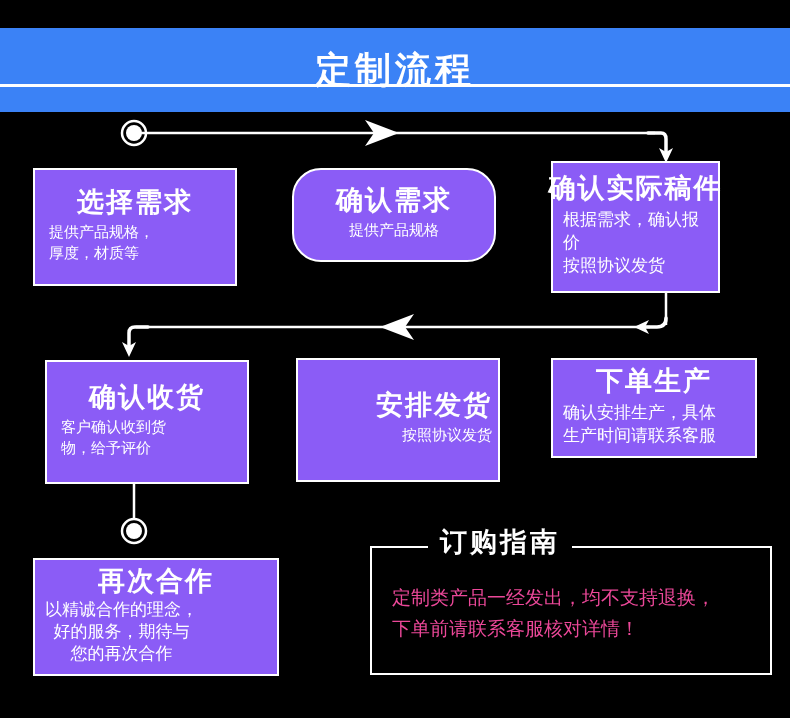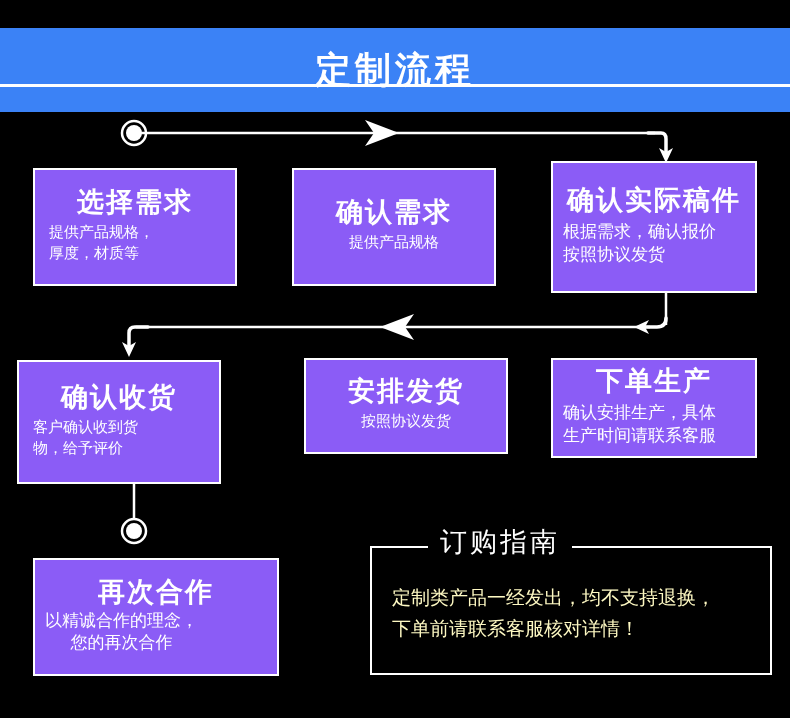--- a/index.html
+++ b/index.html
@@ -40,49 +40,49 @@
     font-size:27px;font-weight:bold;line-height:1.15;letter-spacing:2px;
     white-space:nowrap;margin-bottom:4px;
   }
   .card-desc{
     font-size:15px;line-height:1.35;text-align:center;letter-spacing:0px;
   }
   .card-desc.tight{font-size:17px;}
 
   
   #card-1{left:33px;  top:168px; width:204px; height:118px;}
-  #card-2{left:292px; top:168px; width:204px; height:118px;}
-  #card-3{left:551px; top:161px; width:206px; height:132px;}
-  #card-4{left:17px;  top:360px; width:204px; height:124px;}
-  #card-5{left:304px; top:358px; width:204px; height:96px;}
+  #card-2{left:292px; top:168px; width:204px; height:94px;border-radius:29px;}
+  #card-3{left:551px; top:161px; width:169px; height:132px;}
+  #card-4{left:45px;  top:360px; width:204px; height:124px;}
+  #card-5{left:296px; top:358px; width:204px; height:124px;align-items:flex-end;}
   #card-6{left:551px; top:358px; width:206px; height:100px;}
   #card-7{left:33px;  top:558px; width:246px; height:118px;}
 
   #card-1 .card-desc,#card-4 .card-desc{align-self:flex-start;text-align:left;padding-left:8px;}
   #card-3 .card-desc,#card-6 .card-desc,#card-7 .card-desc{align-self:flex-start;text-align:left;padding-left:4px;}
   #card-7 .card-title{margin-bottom:1px;}
   #card-7 .card-desc{line-height:1.3;text-align:center;}
   .conn-svg{position:absolute;left:0;top:0;width:790px;height:718px;pointer-events:none;}
 
   
   .guide{
     position:absolute;left:370px;top:546px;width:402px;height:129px;
     box-sizing:border-box;
     border:2px solid #ffffff;
     background:#000000;
   }
   .guide-title{
     position:absolute;left:428px;top:527px;
     background:#000000;padding:0 12px;
-    color:#ffffff;font-size:27px;font-weight:normal;letter-spacing:3px;
+    color:#ffffff;font-size:27px;font-weight:bold;letter-spacing:3px;
     line-height:1;height:30px;display:flex;align-items:center;
   }
   .guide-body{
     position:absolute;left:392px;top:582px;width:370px;
-    color:#fef9c3;font-size:19px;line-height:1.65;letter-spacing:0px;
+    color:#ec4899;font-size:19px;line-height:1.65;letter-spacing:0px;
   }
   .guide-line{white-space:nowrap;}
 </style>
 </head>
 <body>
 
 <div id="page">
 
   <div class="banner">
     <div class="banner-title">定制流程</div>
@@ -160,20 +160,21 @@
     <div class="card-desc tight">
       <div>确认安排生产，具体</div>
       <div>生产时间请联系客服</div>
     </div>
   </div>
 
   <div class="card" id="card-7">
     <div class="card-title">再次合作</div>
     <div class="card-desc tight">
       <div>以精诚合作的理念，</div>
+      <div>好的服务，期待与</div>
       <div>您的再次合作</div>
     </div>
   </div>
 
   <div class="guide"></div>
   <div class="guide-title">订购指南</div>
   <div class="guide-body">
     <div class="guide-line">定制类产品一经发出，均不支持退换，</div>
     <div class="guide-line">下单前请联系客服核对详情！</div>
   </div>

